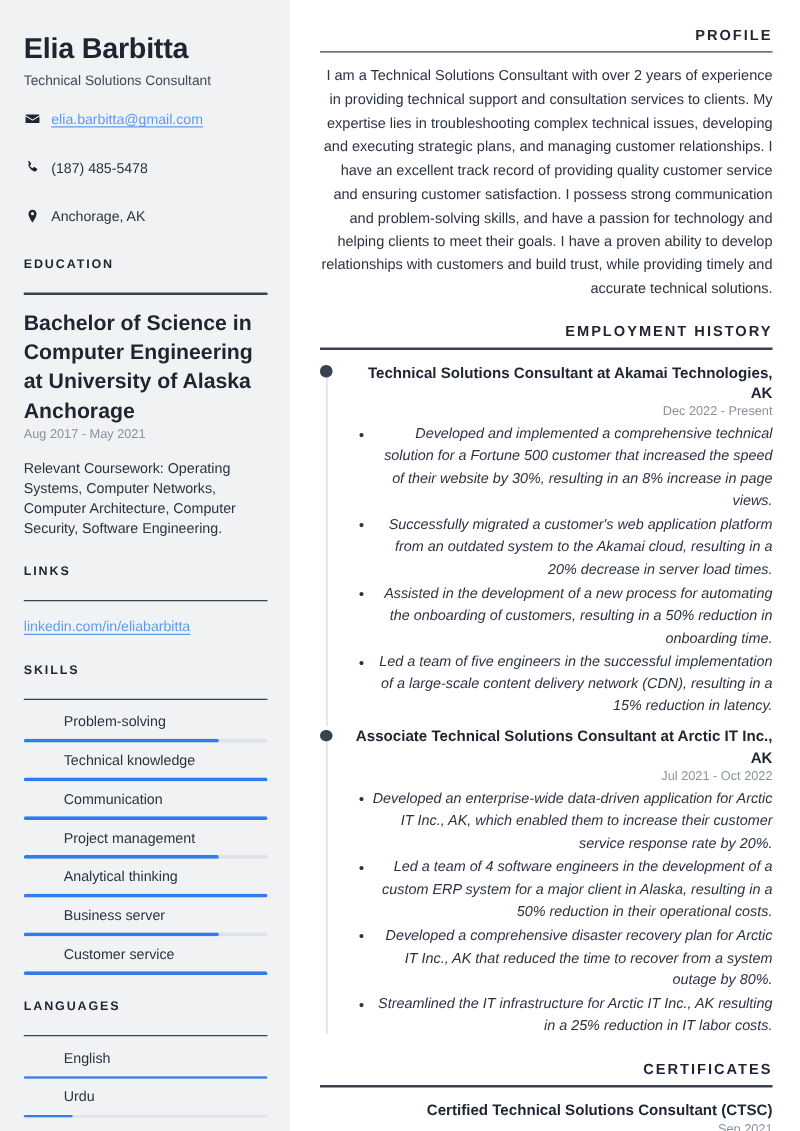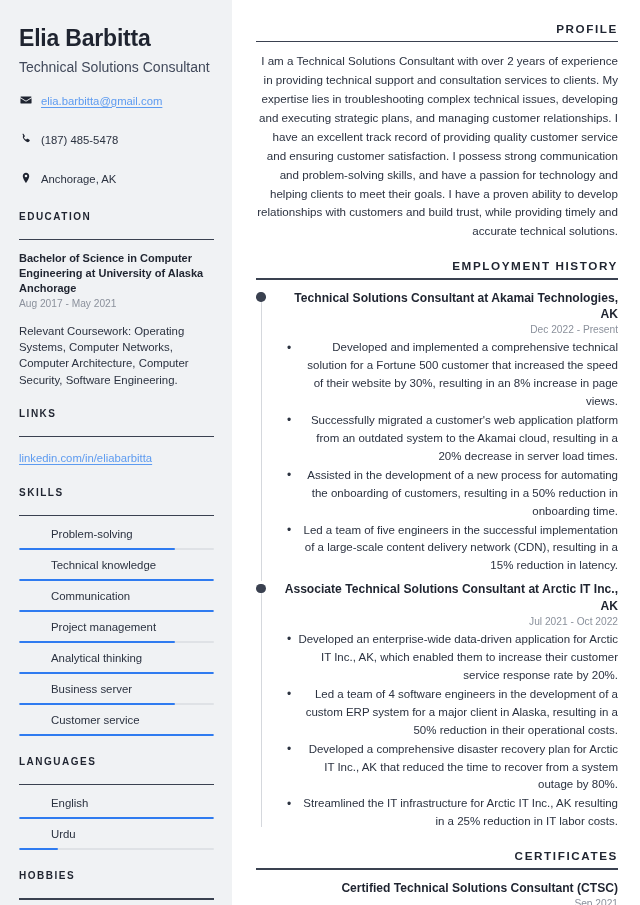--- a/index.html
+++ b/index.html
@@ -28,21 +28,21 @@
   }
   .name {
     font-size: 23px;
     font-weight: bold;
     color: #1f2430;
     letter-spacing: -0.2px;
     line-height: 1.12;
     margin-bottom: 6px;
   }
   .job-title {
-    font-size: 14px;
+    font-size: 11px;
     color: #3f4busy;
     color: #41495a;
     line-height: 1.42;
     font-weight: normal;
     margin-bottom: 16px;
   }
 
   .contact-list { margin-bottom: 22px; }
   .contact-row {
     display: flex;
@@ -80,21 +80,21 @@
     text-transform: uppercase;
     padding-bottom: 17px;
   }
   .side-rule {
     height: 1.3px;
     background: #3a4150;
     margin-bottom: 11px;
   }
 
   .edu-degree {
-    font-size: 11px;
+    font-size: 17px;
     font-weight: bold;
     color: #1f2430;
     line-height: 1.37;
   }
   .edu-dates {
     font-size: 10.2px;
     color: #8b919c;
     margin-top: 2px;
     margin-bottom: 14px;
   }
@@ -198,20 +198,21 @@
   .job-dates {
     font-size: 10.2px;
     color: #8b919c;
     margin-top: 2px;
     margin-bottom: 4px;
   }
   .job-bullets {
     list-style: none;
     padding-left: 22px;
     margin-bottom: 6px;
+    font-style: italic;
   }
   .job-bullets li {
     position: relative;
     font-size: 11.5px;
     color: #2b3240;
     line-height: 1.56;
     margin-bottom: 1px;
   }
   .job-bullets li::before {
     content: "•";

